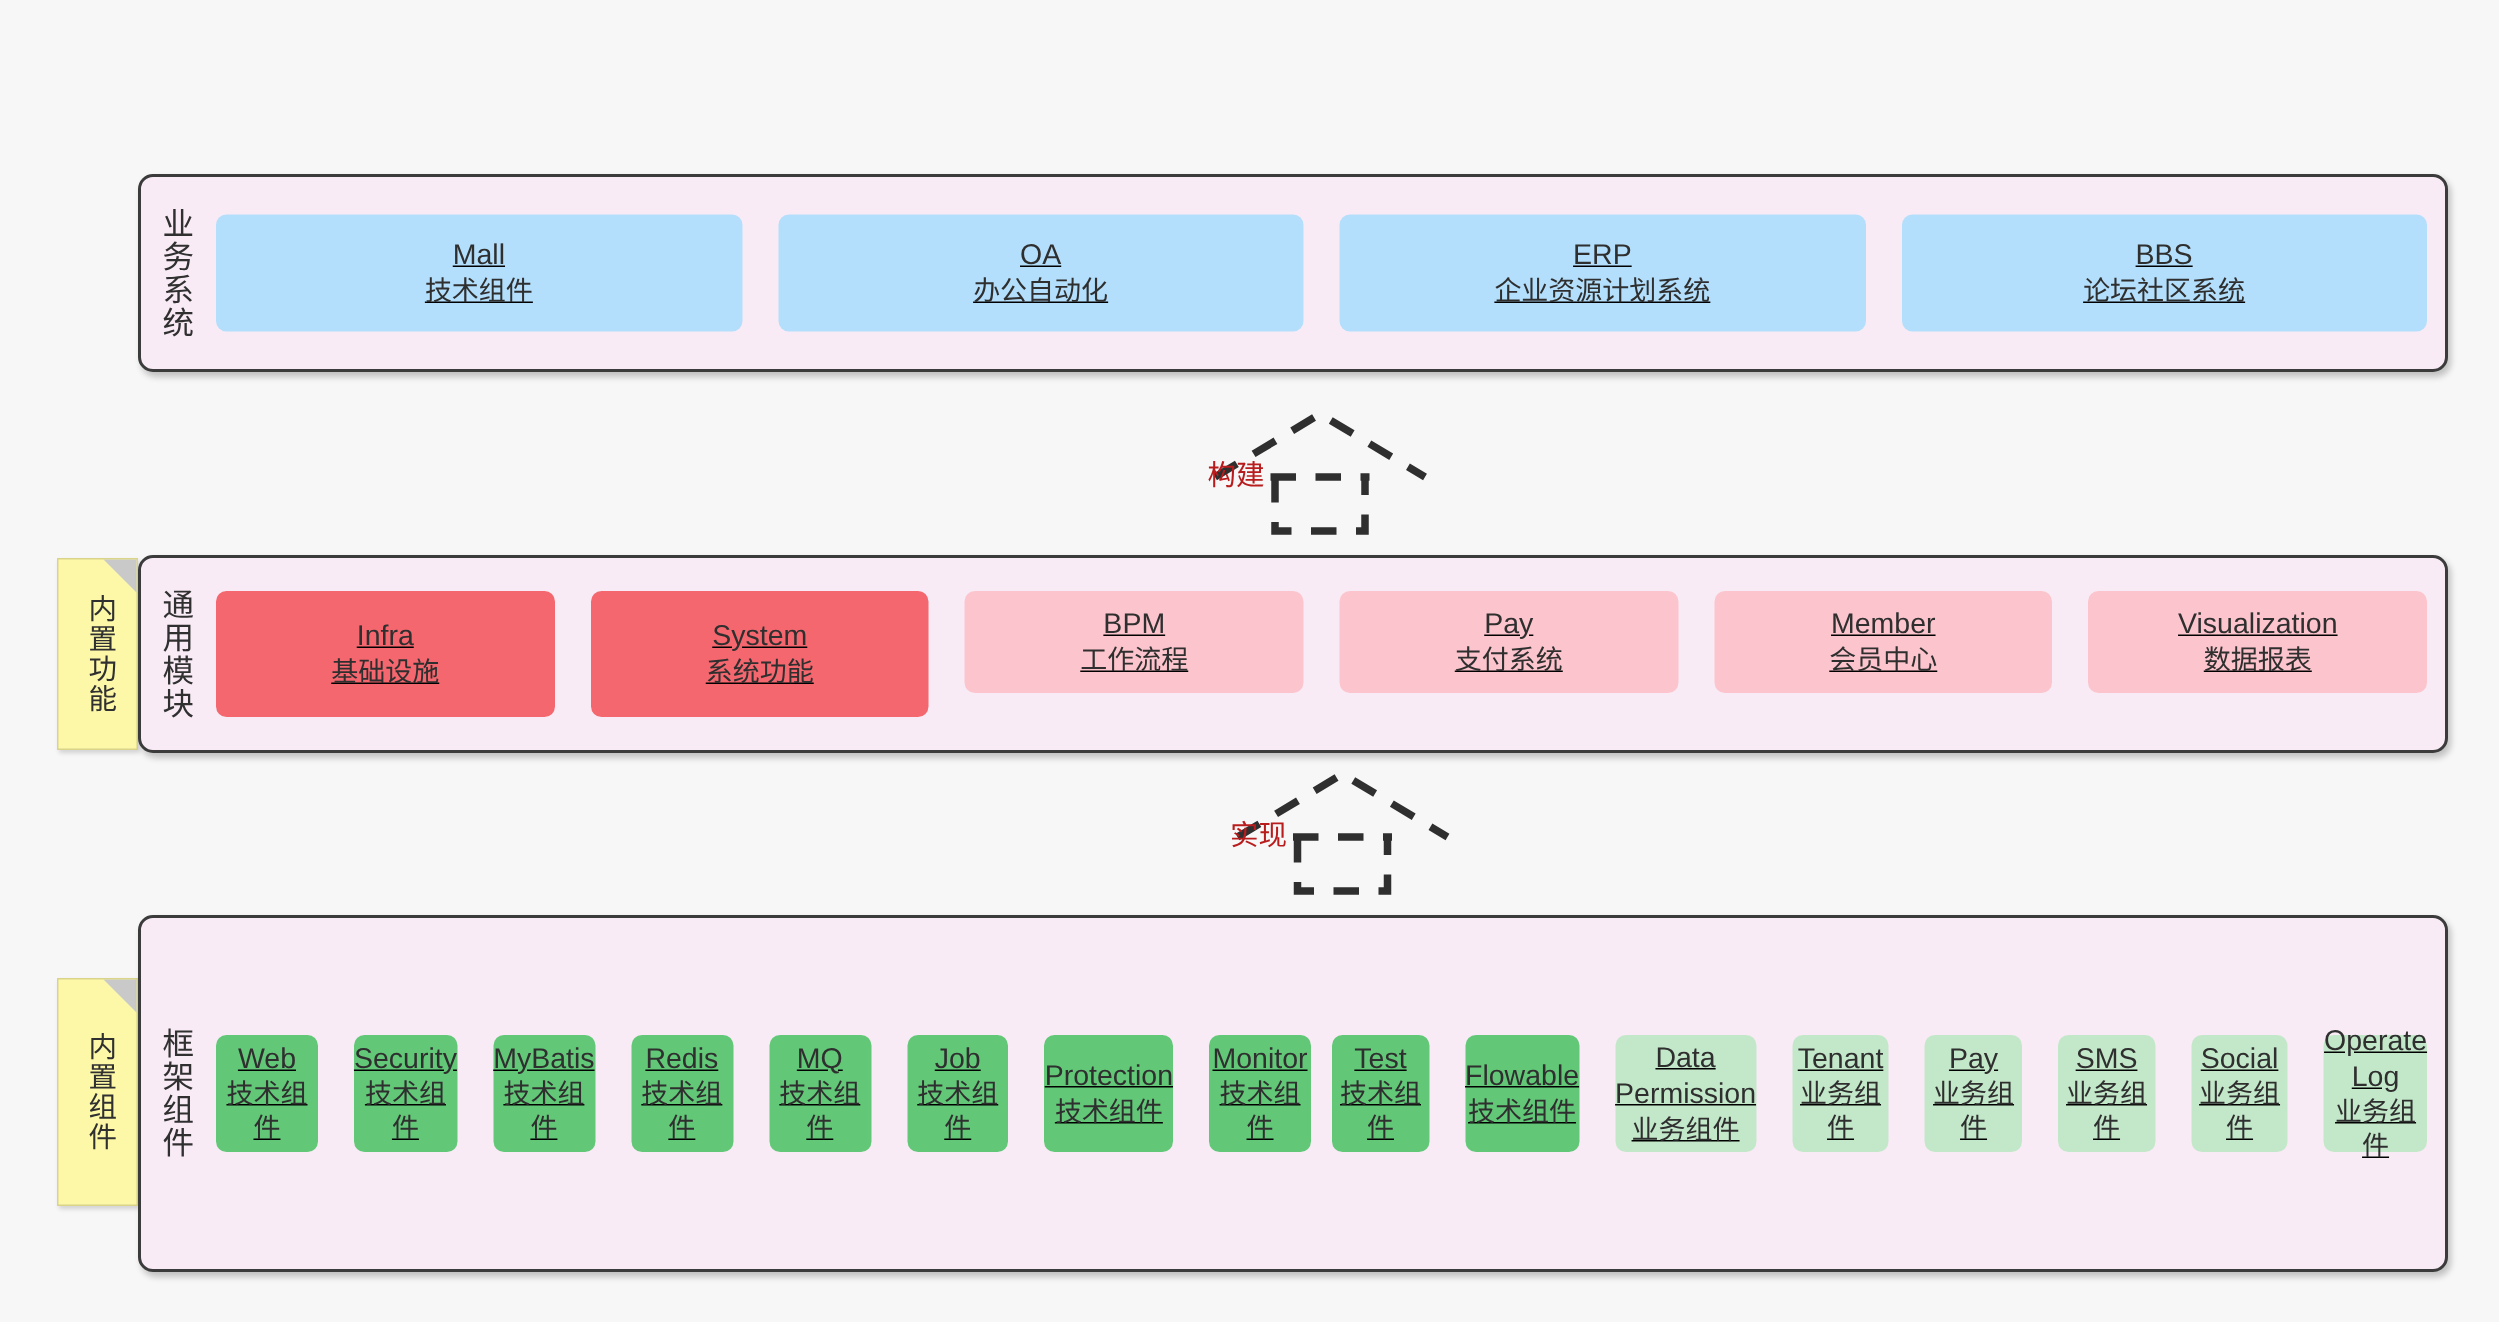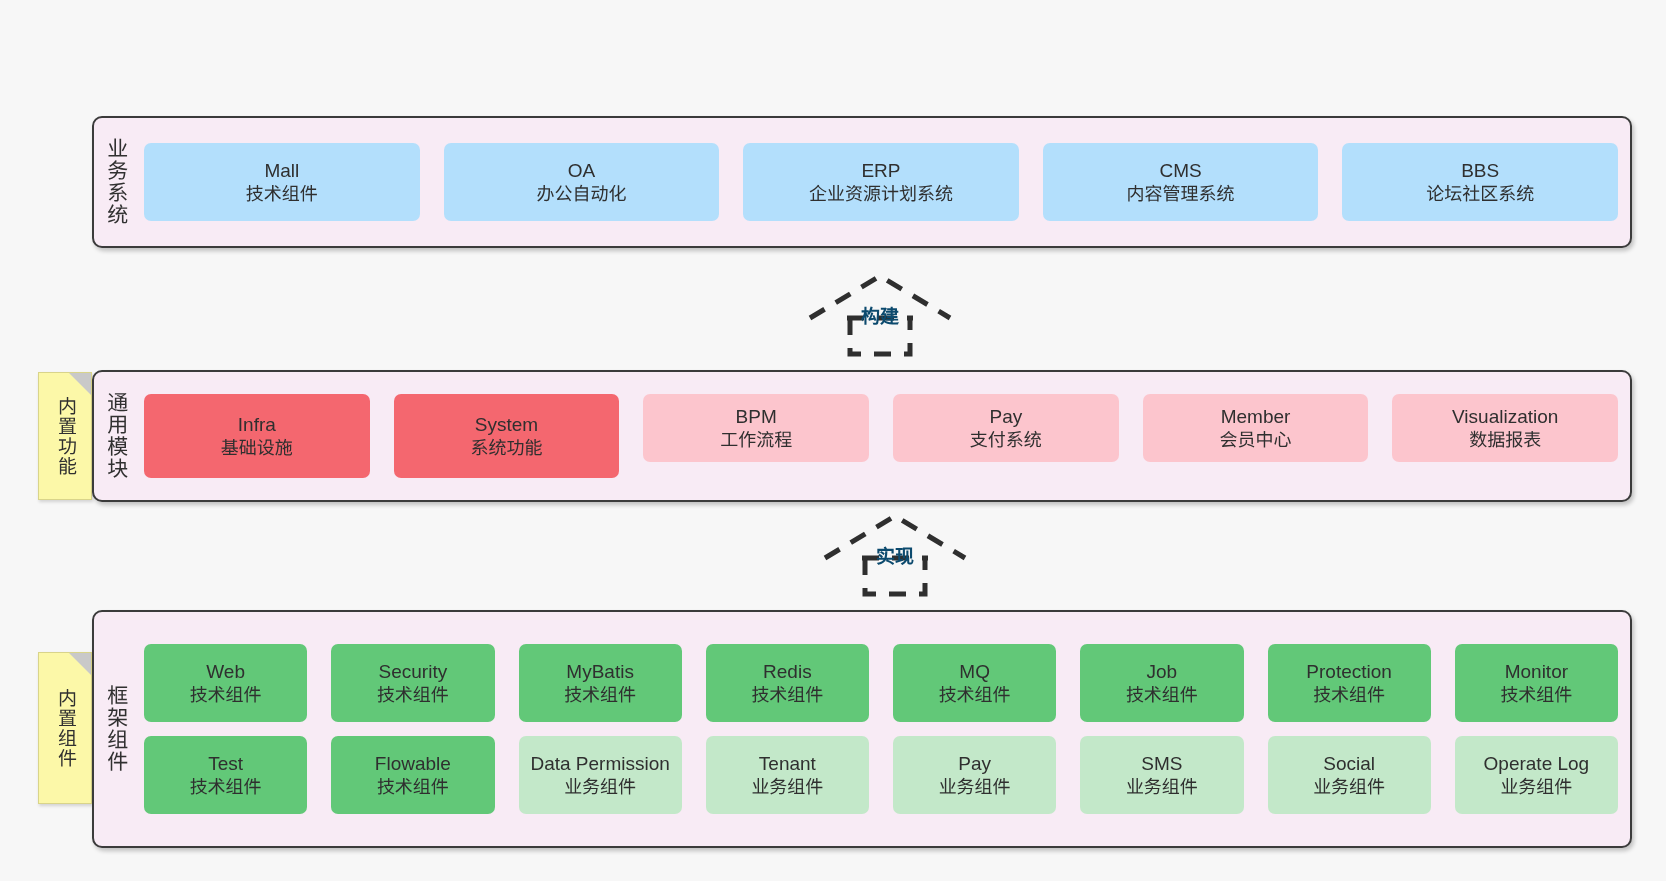--- a/index.html
+++ b/index.html
@@ -39,23 +39,24 @@
     writing-mode: vertical-rl;
     text-orientation: upright;
     line-height: 1.12;
     user-select: none;
   }
   .layer-body {
     flex: 1 1 auto;
     display: flex;
     align-items: center;
     padding: 0 12px 0 6px;
+    text-decoration: underline;
   }
   .layer-body.two-rows {
-    flex-direction: column;
+    flex-direction: row;
     justify-content: center;
     gap: 14px;
     padding: 14px 12px 14px 6px;
   }
   .row {
     display: flex;
     width: 100%;
     gap: 24px;
   }
 
@@ -116,26 +117,25 @@
     position: absolute;
     width: 150px;
     height: 90px;
   }
   .arrow svg { display: block; overflow: visible; }
   .arrow .alabel {
     position: absolute;
     left: 0;
     right: 0;
     top: 33px;
-    text-align: center;
+    text-align: left;
     font-size: 19px;
-    color: #0c4a6e;
+    color: #b91c1c;
     background: transparent;
     user-select: none;
-    font-weight: bold;
   }
 
   
   #layer-business { left: 92px;  top: 116px; width: 1540px; height: 132px; }
   #layer-modules  { left: 92px;  top: 370px; width: 1540px; height: 132px; }
   #layer-framework{ left: 92px;  top: 610px; width: 1540px; height: 238px; }
 
   #note-modules   { left: 38px; top: 372px; height: 128px; }
   #note-framework { left: 38px; top: 652px; height: 152px; }
 
@@ -153,24 +153,20 @@
           <div class="t1">Mall</div>
           <div class="t2">技术组件</div>
         </div>
         <div class="card biz">
           <div class="t1">OA</div>
           <div class="t2">办公自动化</div>
         </div>
         <div class="card biz">
           <div class="t1">ERP</div>
           <div class="t2">企业资源计划系统</div>
-        </div>
-        <div class="card biz">
-          <div class="t1">CMS</div>
-          <div class="t2">内容管理系统</div>
         </div>
         <div class="card biz">
           <div class="t1">BBS</div>
           <div class="t2">论坛社区系统</div>
         </div>
       </div>
   </div>
 </div>
 
 <div class="note" id="note-modules">

